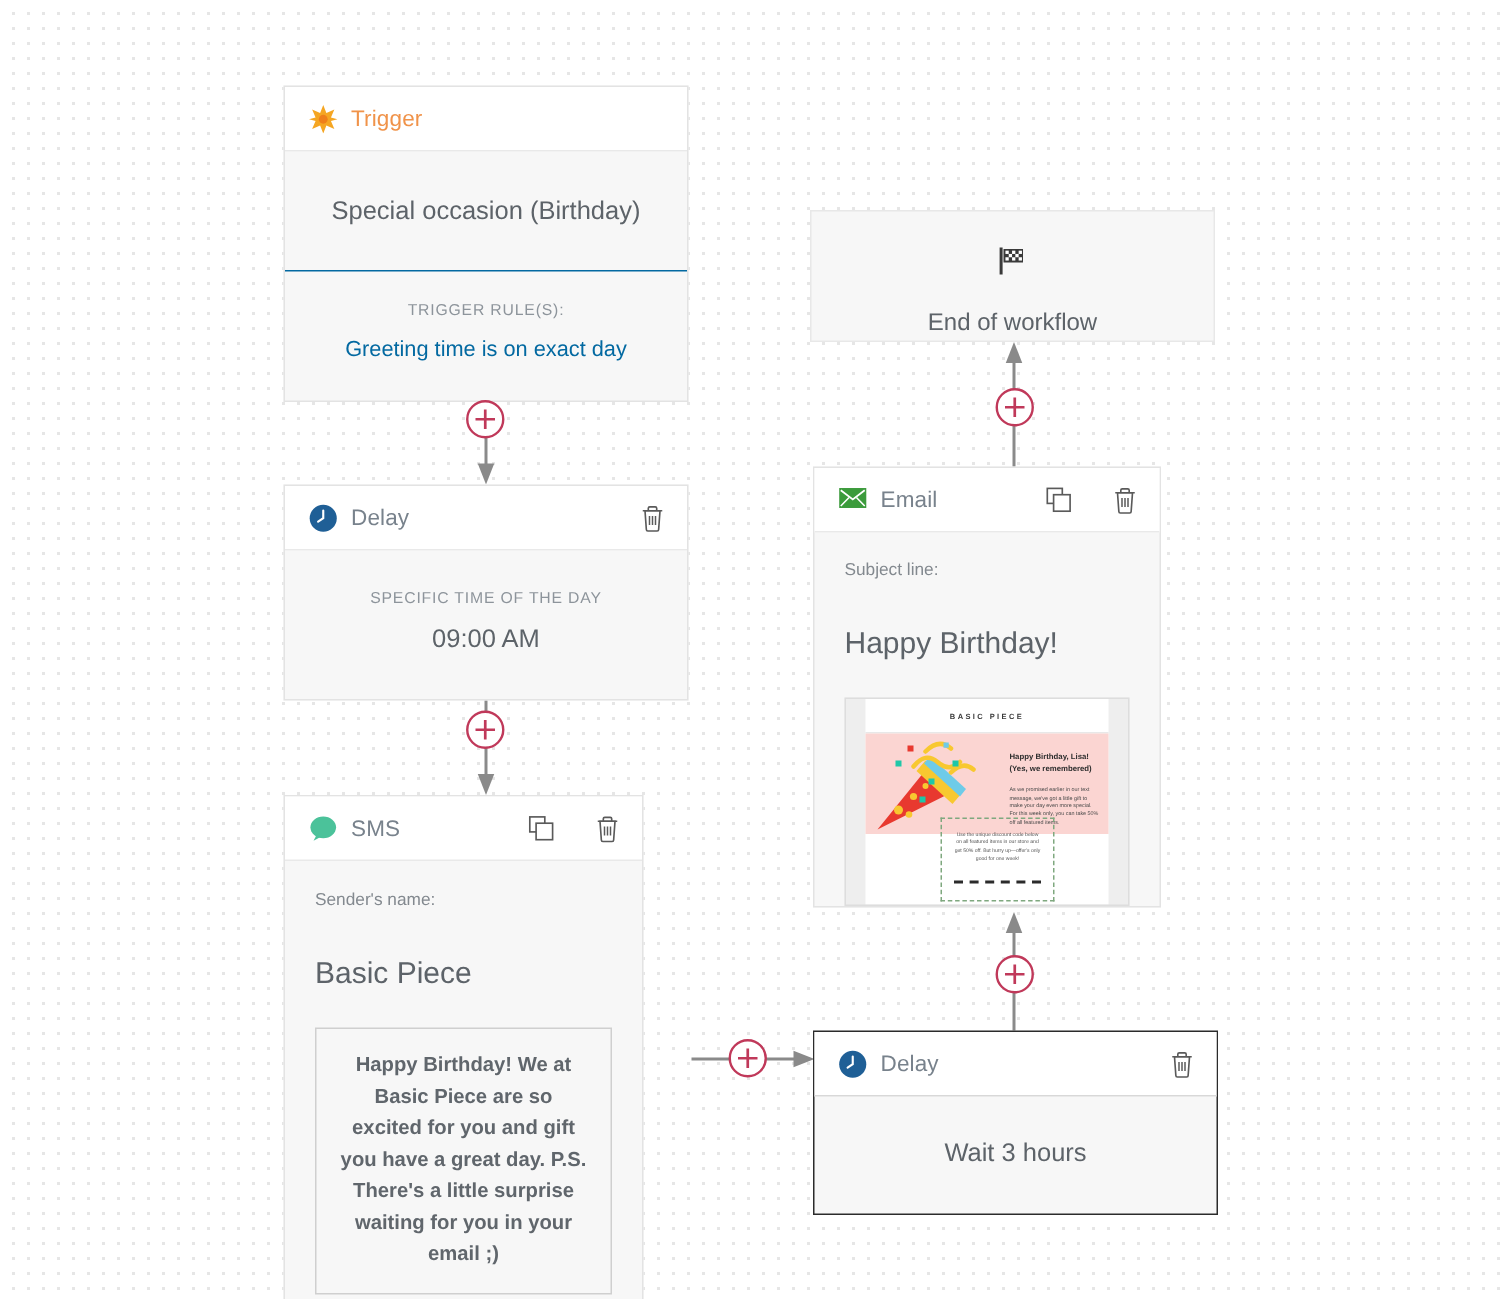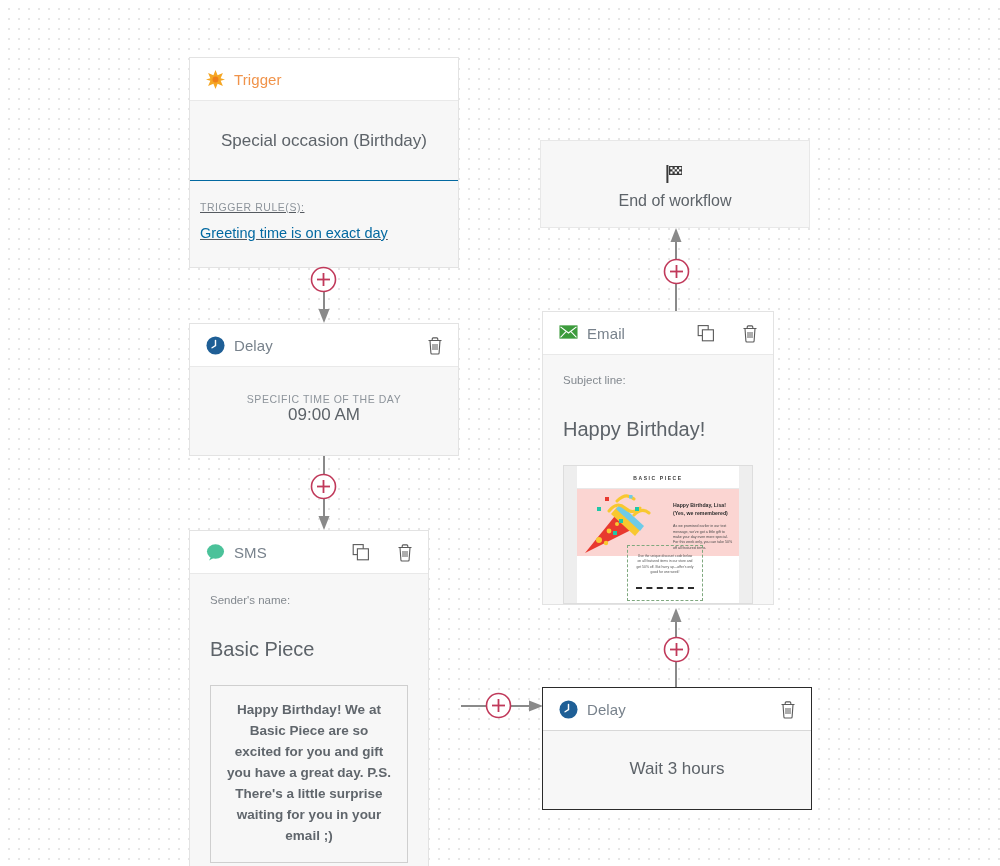--- a/index.html
+++ b/index.html
@@ -71,42 +71,42 @@
   
   .trigger-main {
     text-align: center;
     font-size: 17px;
     color: #5d6369;
     padding: 30px 10px 29px;
     border-bottom: 1px solid #0369a1;
   }
   .trigger-rules {
     padding: 20px 10px 26px;
-    text-align: left;
-    text-decoration: underline;
+    text-align: center;
   }
   .rules-label {
     font-size: 10.5px;
     letter-spacing: .55px;
     color: #8d949b;
     text-transform: uppercase;
     margin-bottom: 12px;
   }
   .rules-value {
     font-size: 14.5px;
     color: #0369a1;
   }
 
   
   .delay-body { padding: 26px 10px 30px; text-align: center; }
   .delay-label {
     font-size: 10.5px;
     letter-spacing: .55px;
     color: #8d949b;
     text-transform: uppercase;
+    margin-bottom: 11px;
   }
   .delay-value { font-size: 17px; color: #5d6369; }
   .delay-simple {
     padding: 28px 10px 30px;
     text-align: center;
     font-size: 17px;
     color: #5d6369;
   }
 
   
@@ -196,21 +196,21 @@
   
   .endnode {
     position: absolute;
     background: #f7f7f7;
     border: 1px solid #e8e8e8;
     box-sizing: border-box;
     text-align: center;
     z-index: 5;
   }
   .end-flag { margin-top: 22px; height: 22px; }
-  .end-label { font-size: 16px; color: #5d6369; margin-top: 7px; }
+  .end-label { font-size: 16px; color: #5d6369; margin-top: 22px; }
 
   
   .conn { position: absolute; z-index: 1; }
   .conn svg { display: block; overflow: visible; }
   .plusbtn {
     position: absolute;
     width: 26px; height: 26px;
     z-index: 6;
     cursor: pointer;
   }

